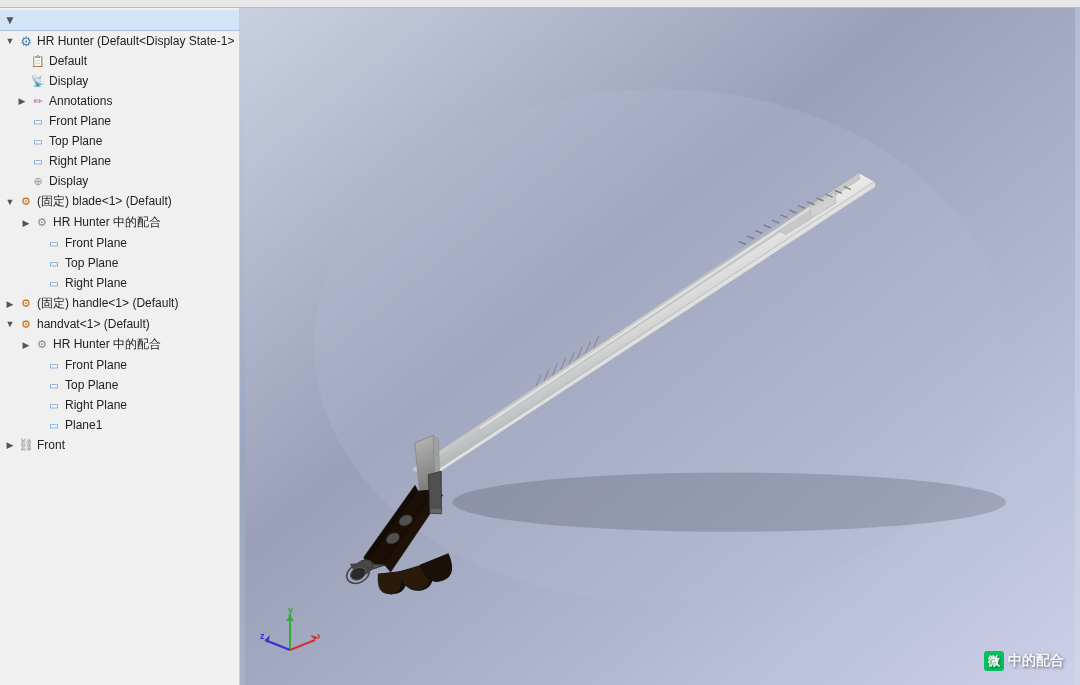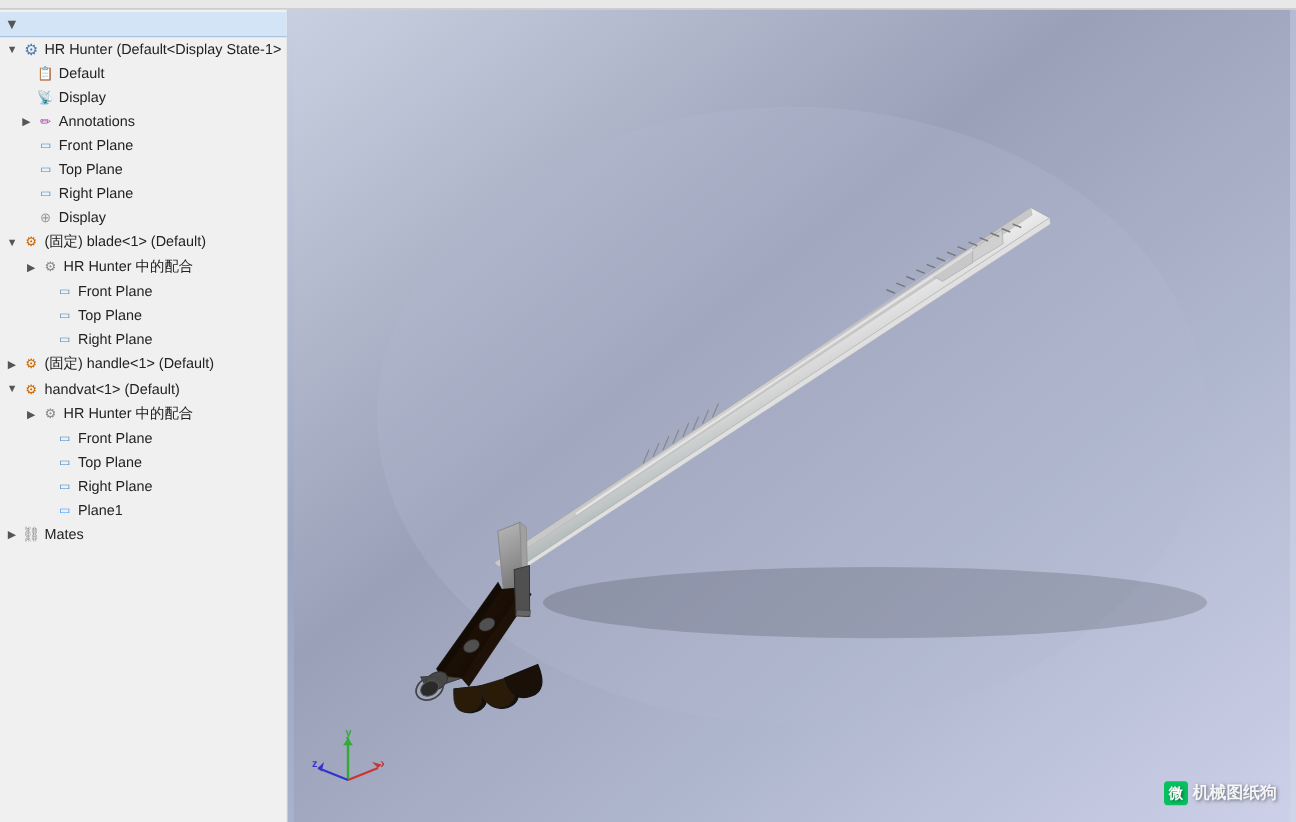--- a/index.html
+++ b/index.html
@@ -314,21 +314,21 @@
       <div class="tree-item">
         <span style="width:28px"></span>
         <span class="expand-arrow leaf"></span>
         <span class="item-icon icon-plane" style="font-size:10px; color:#3399ff;">▭</span>
         <span>Plane1</span>
       </div>
 
       <div class="tree-item">
         <span class="expand-arrow collapsed"></span>
         <span class="item-icon" style="color:#888; font-size:12px;">⛓</span>
-        <span>Mates</span>
+        <span>Front</span>
       </div>
 
     </div>
     <div class="sidebar-resizer"></div>
   </div>
 
   <div id="viewport">
     <svg id="knife-render" viewBox="0 0 840 685" xmlns="http://www.w3.org/2000/svg">
       <defs>
         <linearGradient id="bgGrad" x1="0%" y1="0%" x2="100%" y2="100%">
@@ -448,16 +448,16 @@
         <text x="28" y="8" font-size="9" fill="#33aa33" font-weight="bold">y</text>
 
         <line x1="30" y1="45" x2="5" y2="35" stroke="#3333cc" stroke-width="2"></line>
         <polygon points="5,35 10,30 8,38" fill="#3333cc"></polygon>
         <text x="0" y="34" font-size="9" fill="#3333cc" font-weight="bold">z</text>
       </svg>
     </div>
 
     <div id="watermark">
       <span class="wechat-icon">微</span>
-      <span>机械图纸狗</span>
+      <span>中的配合</span>
     </div>
   </div>
 </div>
 
 </body></html>

